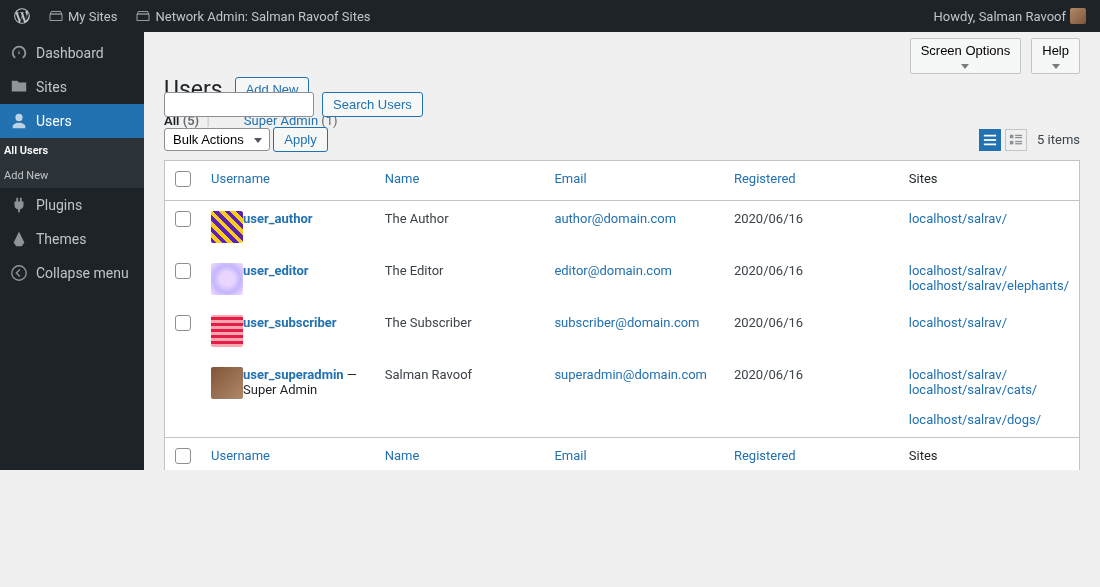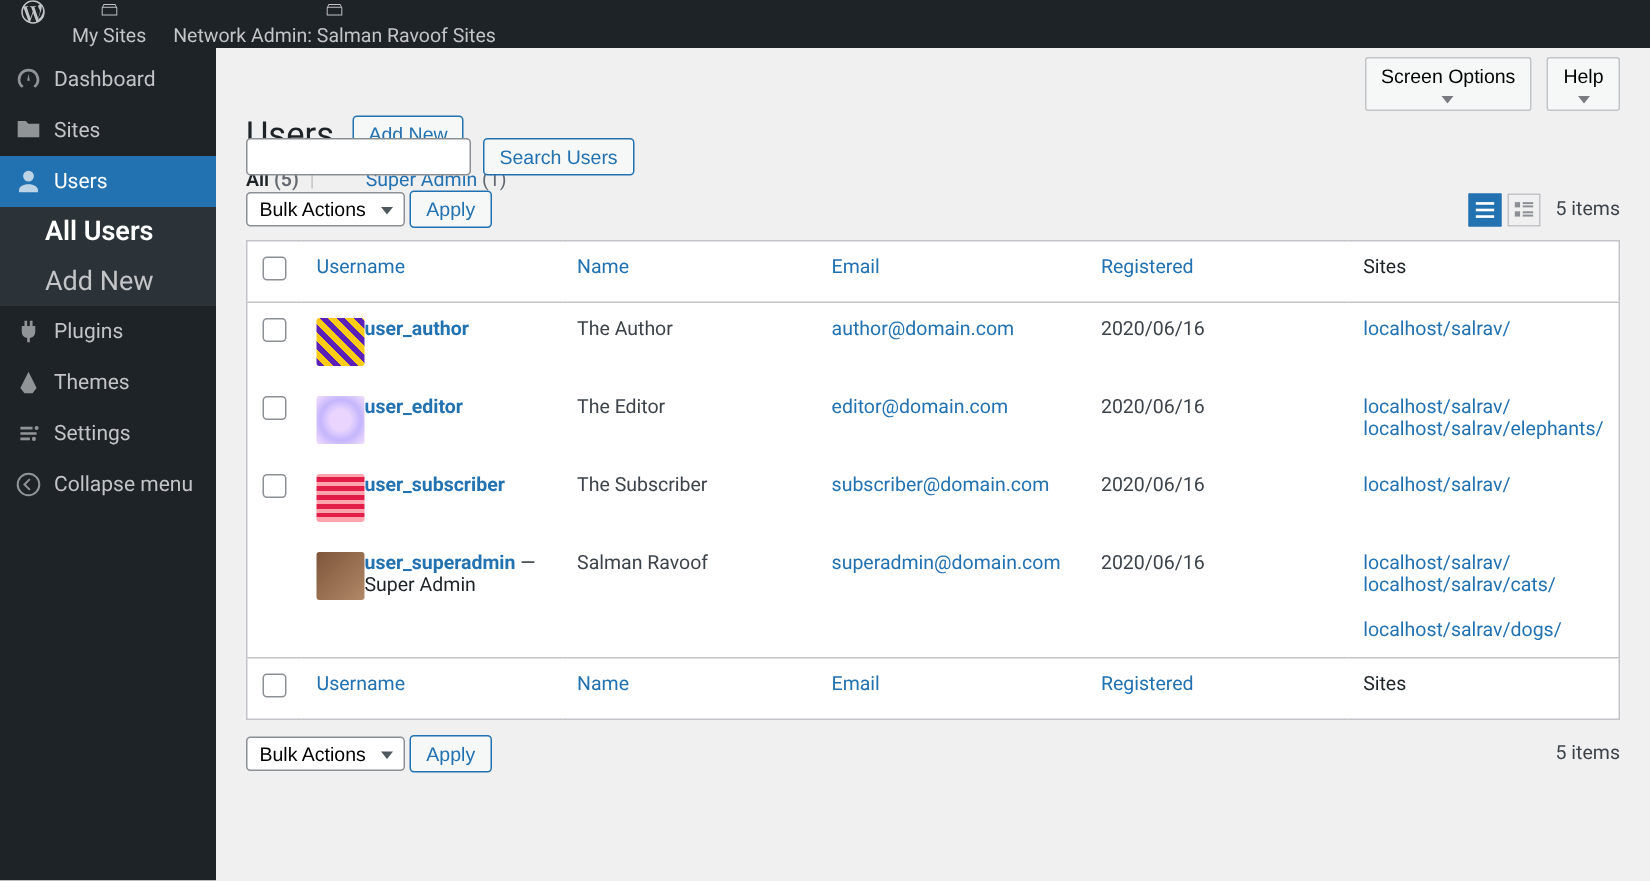--- a/index.html
+++ b/index.html
@@ -1,36 +1,36 @@
 <!DOCTYPE html>
 <html><head>
 <meta charset="utf-8">
 <style>
 * { box-sizing: border-box; margin: 0; padding: 0; }
 body { font-family: -apple-system, BlinkMacSystemFont, "Segoe UI", Roboto, sans-serif; font-size: 13px; color: #3c434a; background: #f0f0f1; width: 1100px; height: 587px; overflow: hidden; }
 
 
 .adminbar { background: #1d2327; color: #c3c4c7; height: 32px; display: flex; align-items: center; padding: 0 8px; justify-content: space-between; font-size: 13px; }
 .adminbar-left, .adminbar-right { display: flex; align-items: center; gap: 6px; }
-.adminbar a, .adminbar span.ab { color: #c3c4c7; text-decoration: none; display: flex; align-items: center; gap: 4px; padding: 0 6px; height: 32px; flex-direction: column; }
+.adminbar a, .adminbar span.ab { color: #c3c4c7; text-decoration: none; display: flex; align-items: center; gap: 4px; padding: 0 6px; height: 32px; }
 .adminbar .avatar { width: 16px; height: 16px; background: linear-gradient(135deg,#b08968,#7f5539); border-radius: 2px; }
 
 
-.wrap { display: flex; height: 555px; }
+.wrap { display: flex; height: 438px; }
 .sidebar { width: 144px; background: #1d2327; color: #c3c4c7; flex-shrink: 0; padding-top: 4px; }
 .content { flex: 1; background: #f0f0f1; padding: 0 20px 12px 20px; overflow: auto; }
 
 
 .menu-item { display: flex; align-items: center; gap: 8px; padding: 8px 10px; color: #c3c4c7; cursor: pointer; font-size: 14px; position: relative; }
 .menu-item.current { background: #2271b1; color: #fff; }
 .menu-item.current::after { content: ""; position: absolute; right: -8px; top: 50%; margin-top: -8px; border: 8px solid transparent; border-right-color: #f0f0f1; }
 .menu-item .micon { width: 18px; height: 18px; display: inline-flex; align-items: center; justify-content: center; opacity: .7; }
 .menu-item .micon svg { width: 18px; height: 18px; fill: currentColor; }
 .submenu { background: #2c3338; }
-.submenu .submenu-item { padding: 6px 10px 6px 30px; color: #c3c4c7; font-size: 18px; cursor: pointer; }
+.submenu .submenu-item { padding: 6px 10px 6px 4px; color: #c3c4c7; font-size: 11px; cursor: pointer; }
 .submenu .submenu-item.current { color: #fff; font-weight: 600; }
 
 
 .topbuttons { display: flex; justify-content: flex-end; gap: 10px; padding-top: 6px; }
 .screen-btn { background: #f6f7f7; border: 1px solid #c3c4c7; padding: 4px 10px; font-size: 13px; cursor: pointer; display: flex; align-items: center; gap: 6px; border-radius: 2px; flex-direction: column; }
 .tri { width: 0; height: 0; border-left: 4px solid transparent; border-right: 4px solid transparent; border-top: 5px solid #787c82; }
 
 
 .page-header { display: flex; align-items: center; gap: 12px; margin-top: 2px; }
 h1 { font-size: 23px; font-weight: 400; color: #1d2327; }
@@ -99,20 +99,26 @@
         </svg>
         <span>My Sites</span>
       </a>
     <a href="#">
         <svg viewBox="0 0 20 20" width="16" height="16" fill="#c3c4c7">
           <path d="M16 4H4L2 8v8h16V8l-2-4zM4.5 5h11l1 2h-13l1-2zM17 15H3V8h14v7z"></path>
         </svg>
         <span>Network Admin: Salman Ravoof Sites</span>
       </a>
   </div>
+  <div class="adminbar-right">
+    <a href="#">
+        <span>Howdy, Salman Ravoof</span>
+        <span class="avatar"></span>
+      </a>
+  </div>
 </div>
 
 <div class="wrap">
 
   <div class="sidebar">
     <div id="menu-container">
         <div class="menu-item">
           <span class="micon">
             <svg viewBox="0 0 20 20">
               <path d="M10 2a8 8 0 0 0-8 8 8 8 0 0 0 3 6.2l1.4-1.4A6 6 0 0 1 4 10a6 6 0 1 1 12 0 6 6 0 0 1-2.4 4.8l1.4 1.4A8 8 0 0 0 10 2zm0 4l-1 5h2z"></path>
@@ -148,30 +154,20 @@
           </span>
           <span>Plugins</span>
         </div>
         <div class="menu-item">
           <span class="micon">
             <svg viewBox="0 0 20 20">
               <path d="M4 14l6-12 6 12-3 4H7z"></path>
             </svg>
           </span>
           <span>Themes</span>
-        </div>
-        <div class="menu-item">
-          <span class="micon">
-            <svg viewBox="0 0 20 20">
-              <path d="M4 5h9v2H4zM4 9h12v2H4zM4 13h7v2H4z"></path>
-              <circle cx="16" cy="6" r="1.5"></circle>
-              <circle cx="14" cy="14" r="1.5"></circle>
-            </svg>
-          </span>
-          <span>Settings</span>
         </div>
         <div class="menu-item">
           <span class="micon">
             <svg viewBox="0 0 20 20">
               <circle cx="10" cy="10" r="8" fill="none" stroke="currentColor" stroke-width="1.5"></circle>
               <path d="M11 6l-4 4 4 4" fill="none" stroke="currentColor" stroke-width="1.5"></path>
             </svg>
           </span>
           <span>Collapse menu</span>
         </div>

